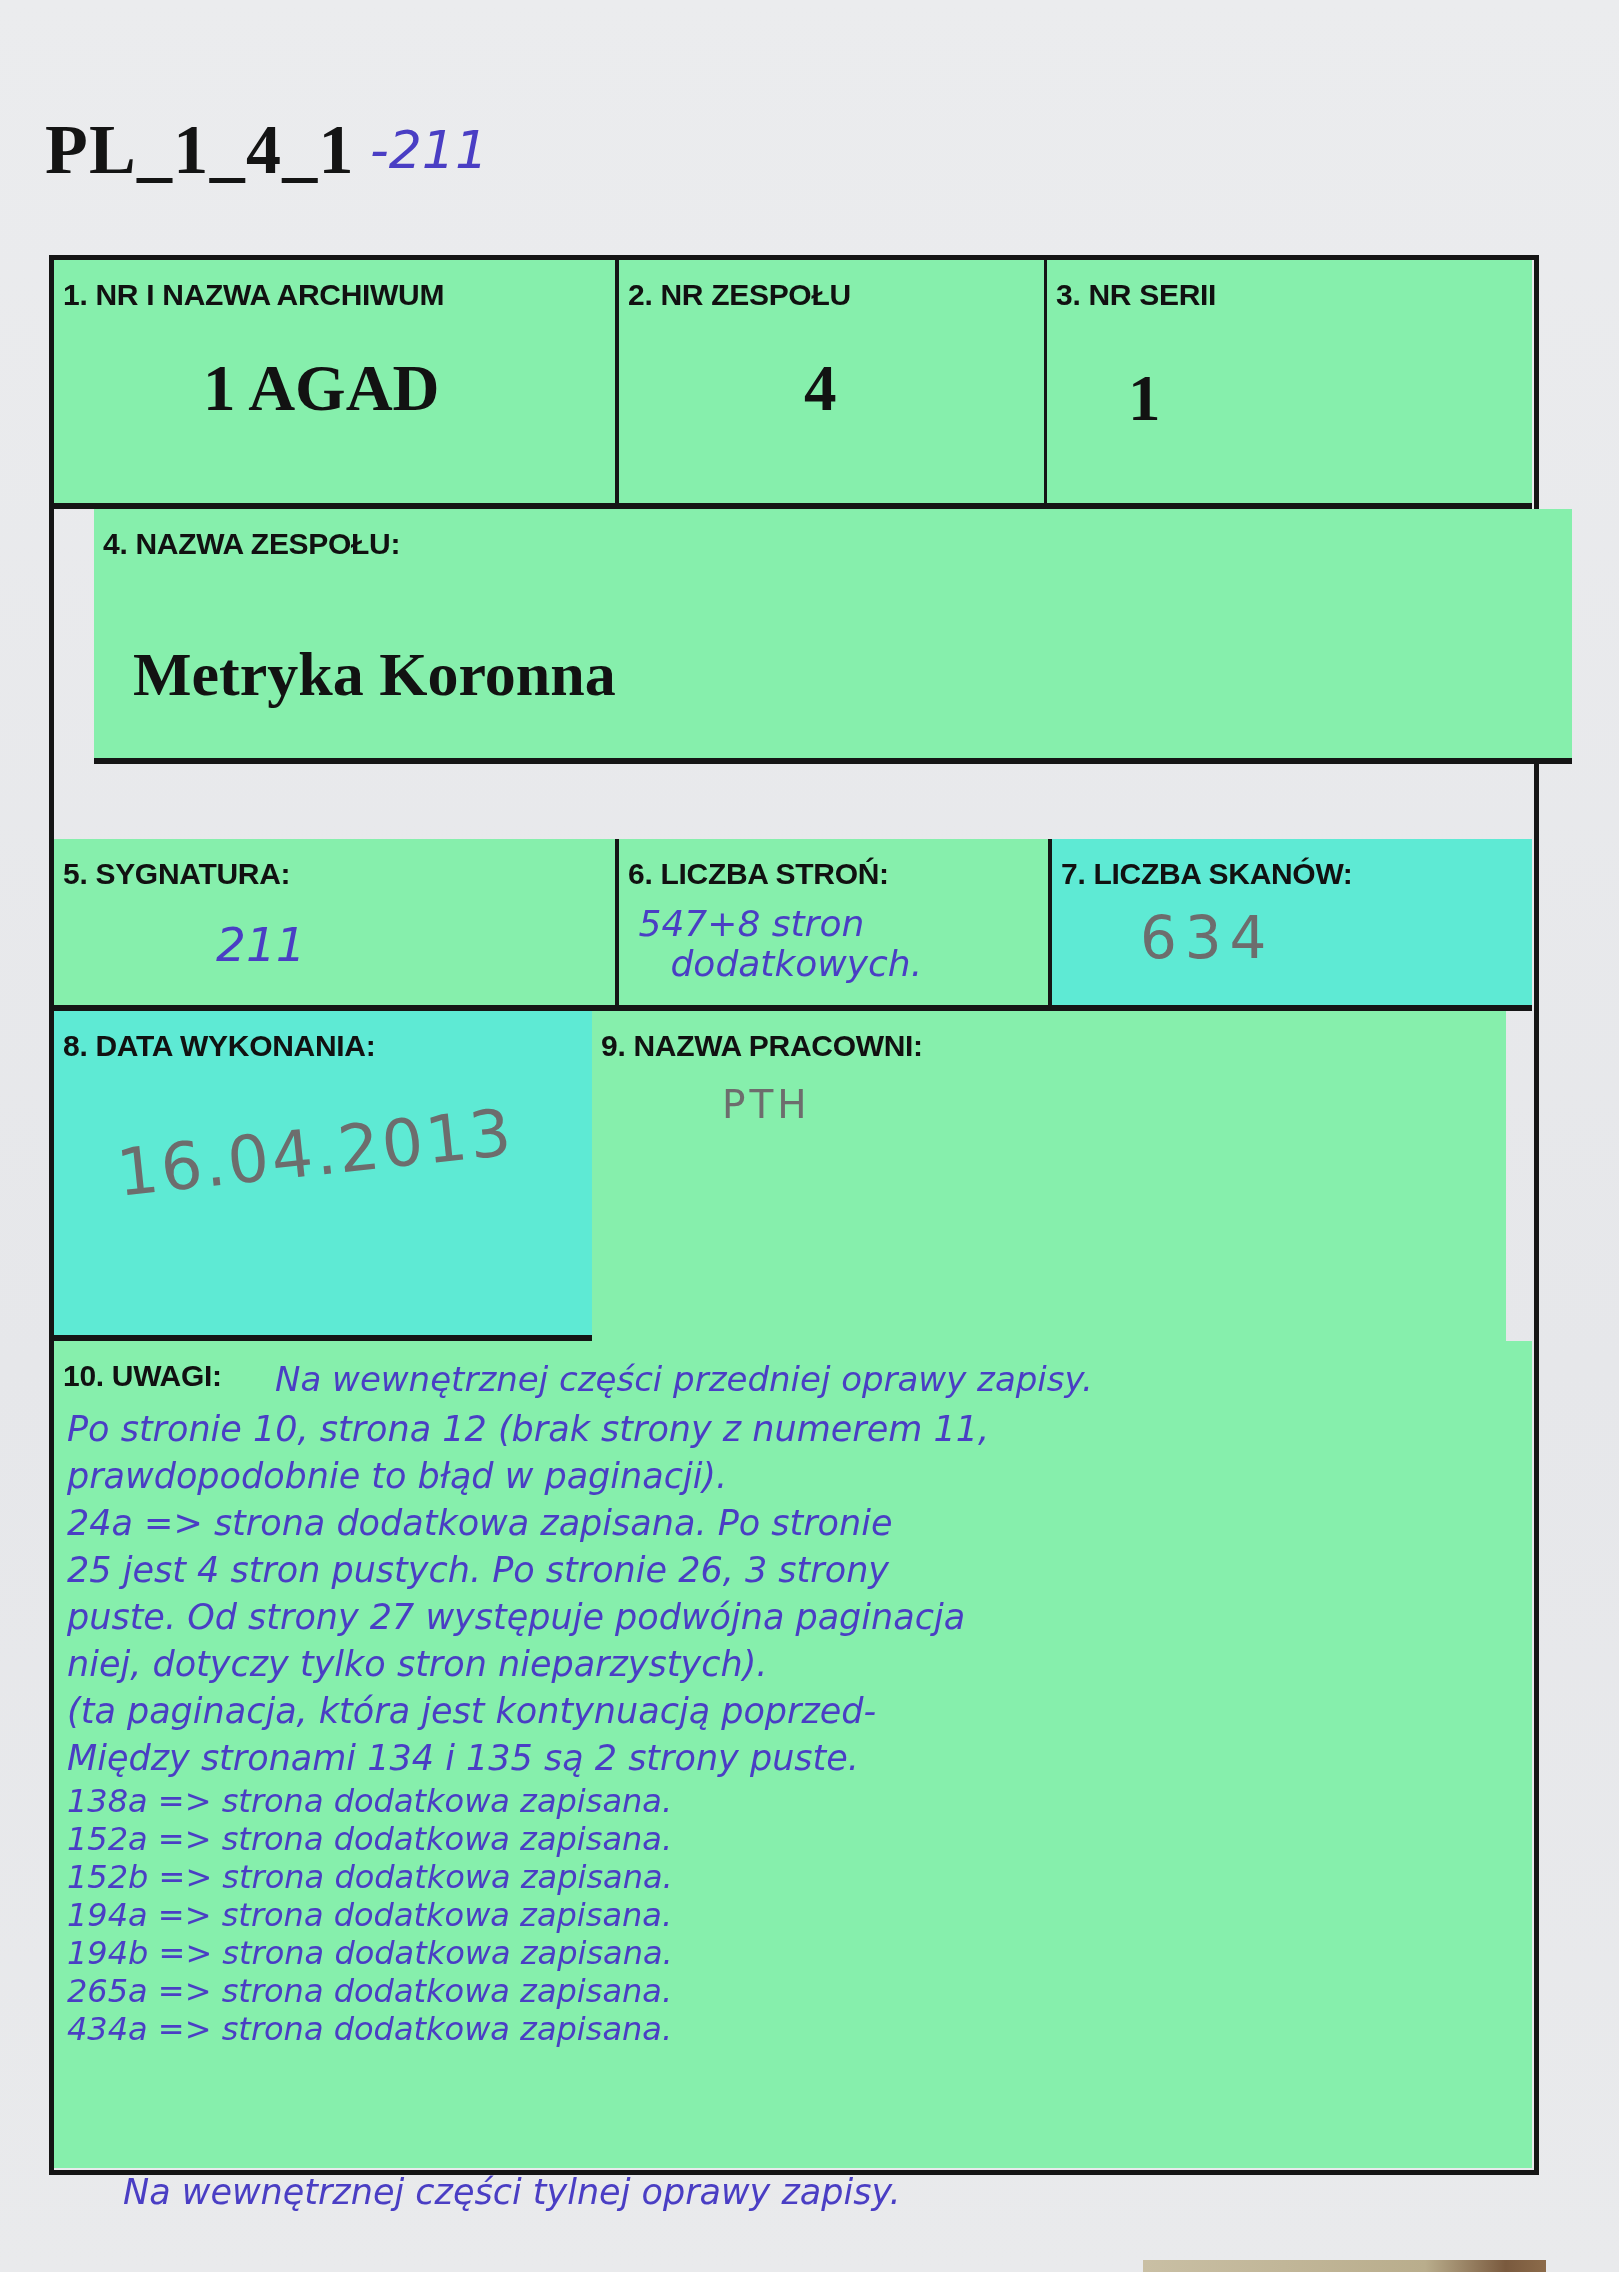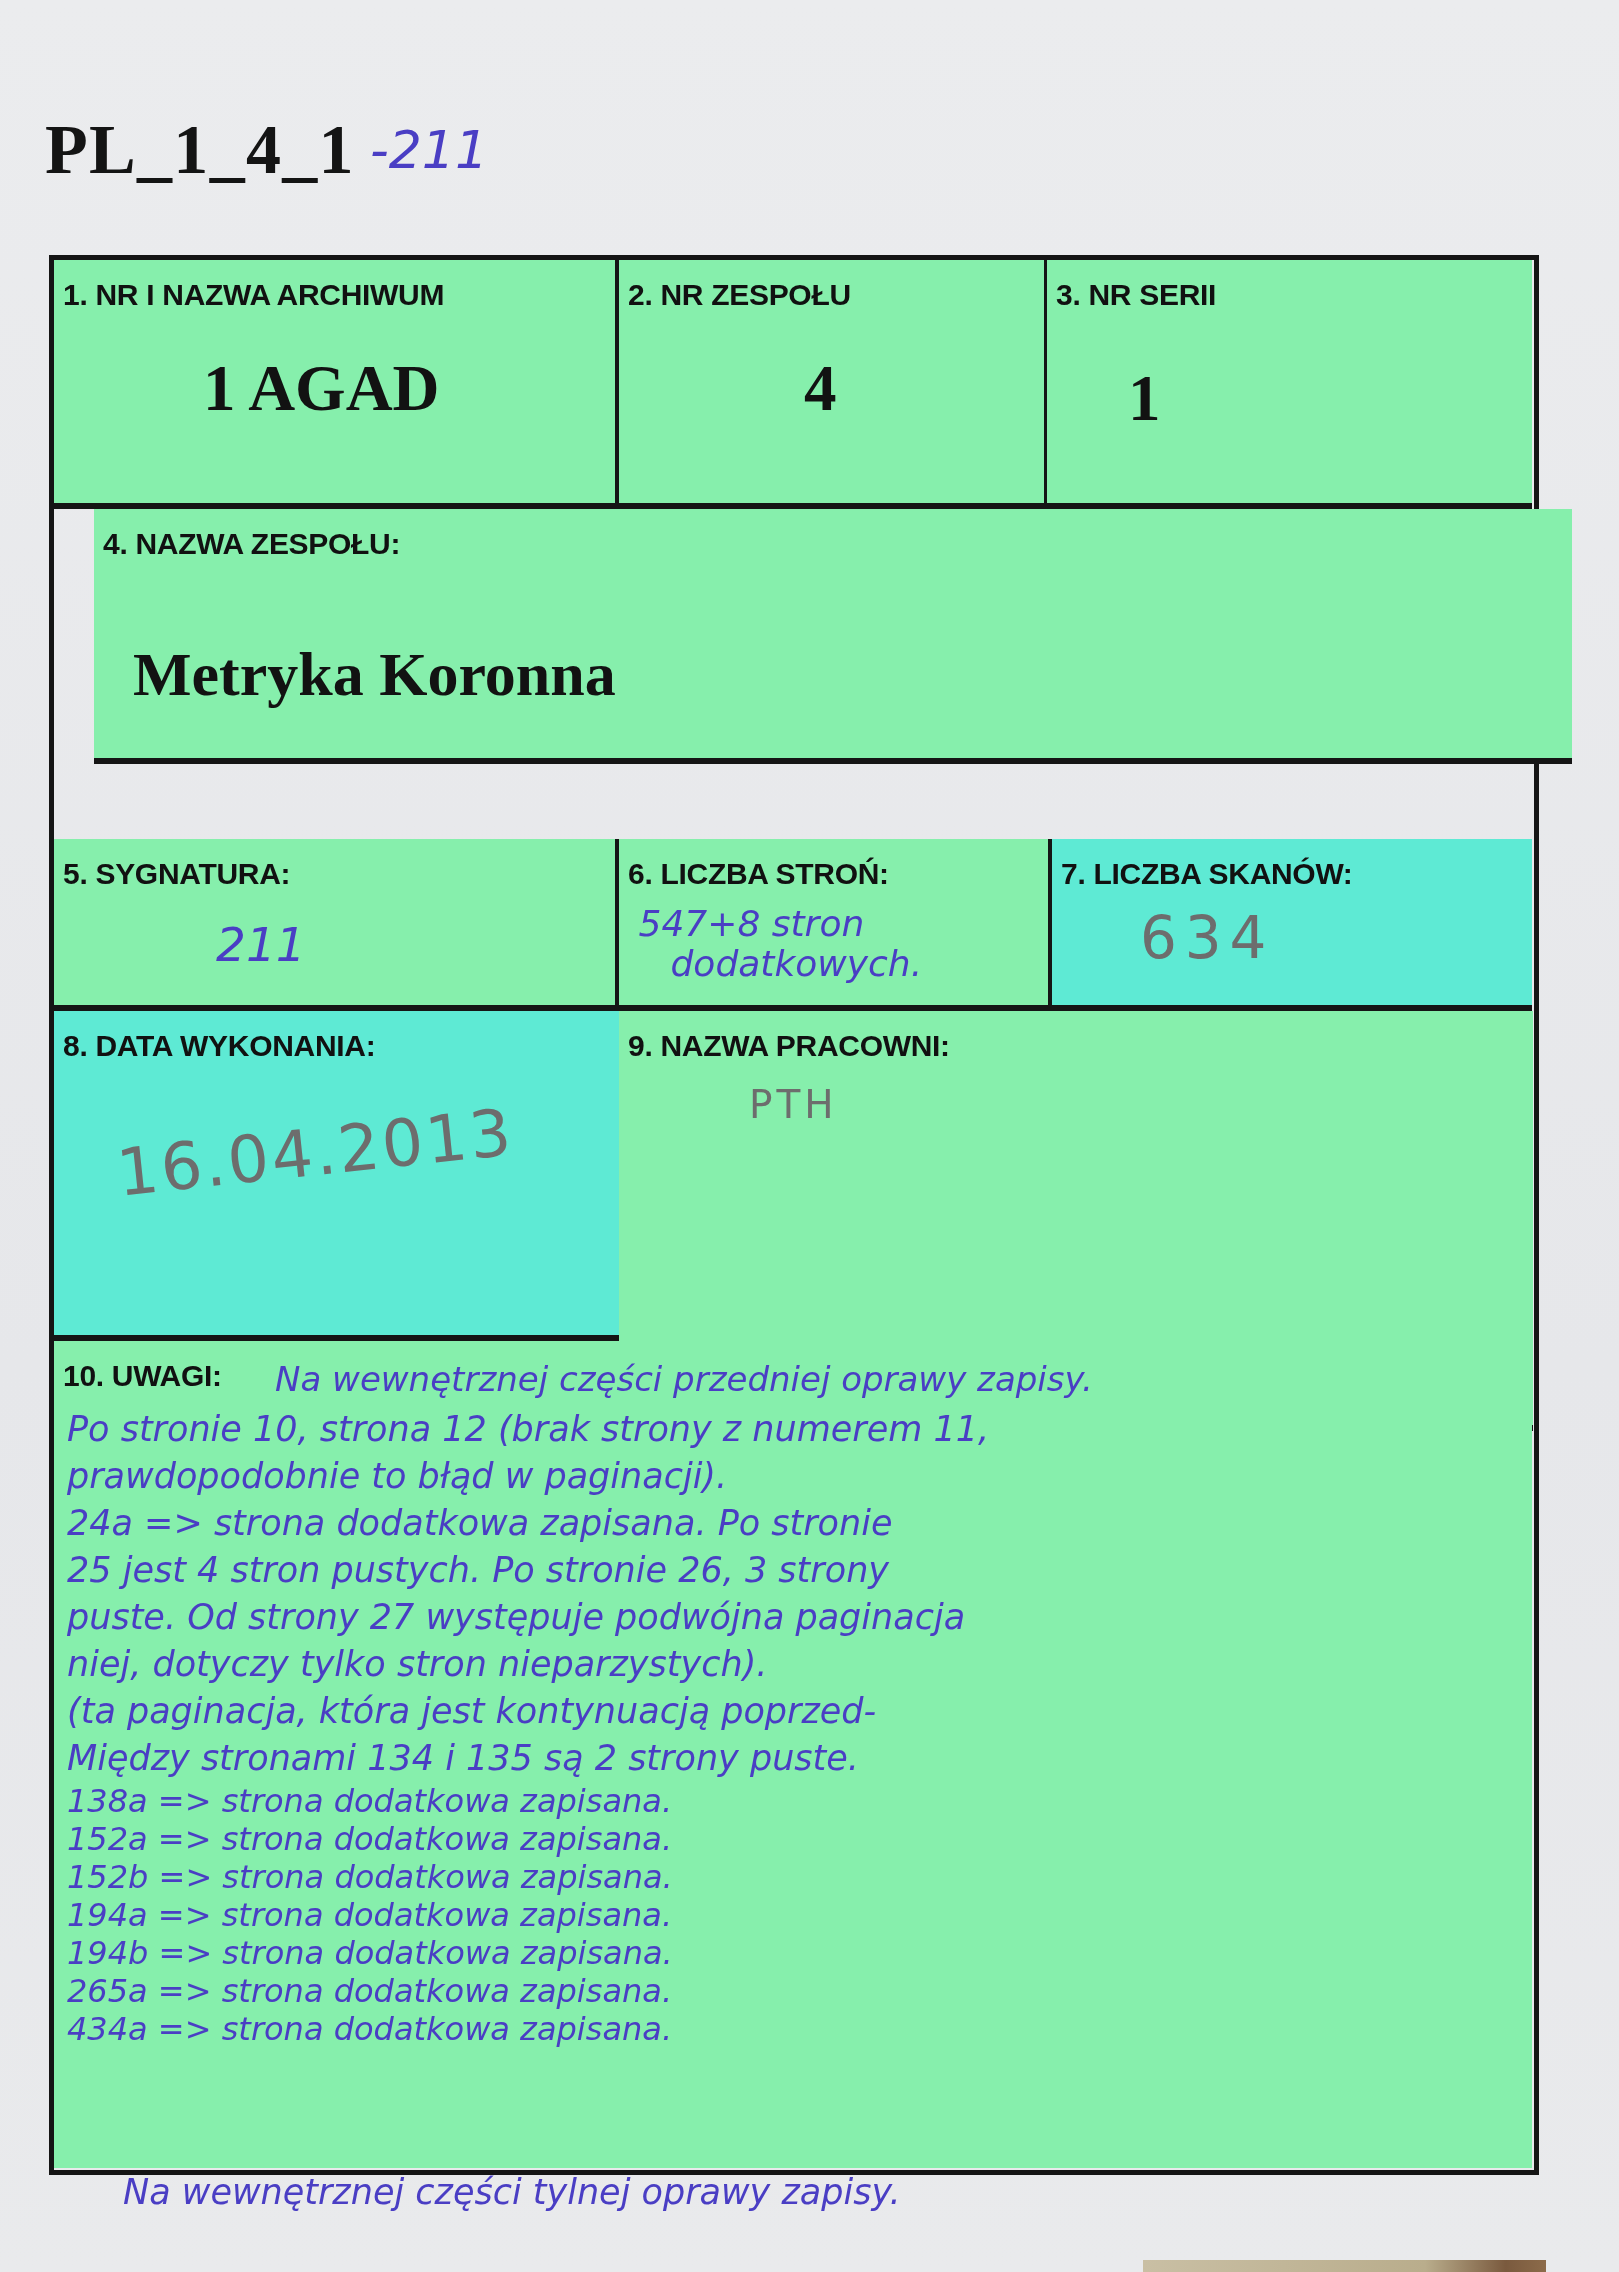--- a/index.html
+++ b/index.html
@@ -65,21 +65,21 @@
     .c5 { left: 0; top: 579px; width: 565px; height: 172px; }
     .c6 { left: 565px; top: 579px; width: 433px; height: 172px; }
     .c7 { left: 998px; top: 579px; width: 480px; height: 172px; }
     .v-sig { position: absolute; left: 162px; top: 78px; font-size: 47px; }
     .v-pages { position: absolute; left: 19.5px; top: 65px; font-size: 36px; line-height: 40px; width: 416px; }
     .v-pages .l2 { padding-left: 32px; }
     .v-scans { position: absolute; left: 88px; top: 65px; font-size: 58px; letter-spacing: 7.8px; }
 
     
     .c8 { left: 0; top: 751px; width: 630px; height: 330px; }
-    .c9 { left: 565px; top: 751px; width: 914px; height: 420px; }
+    .c9 { left: 538px; top: 751px; width: 914px; height: 420px; }
     .v-date { position: absolute; left: 62px; top: 104px; font-size: 65px; transform: rotate(-6deg); letter-spacing: 2.6px; }
     .v-lab { position: absolute; left: 130px; top: 71px; font-size: 39px; letter-spacing: 3.9px; }
 
     
     .c10 { left: 0; top: 1081px; width: 1478px; height: 827px; border-bottom: none; padding-left: 24px; }
     .notes-first {
       position: absolute; left: 221px; top: 18px; font-size: 34px; white-space: nowrap;
     }
     .notes-lines { position: absolute; left: 13px; top: 65px; width: 1461px; }
     .note-line {

